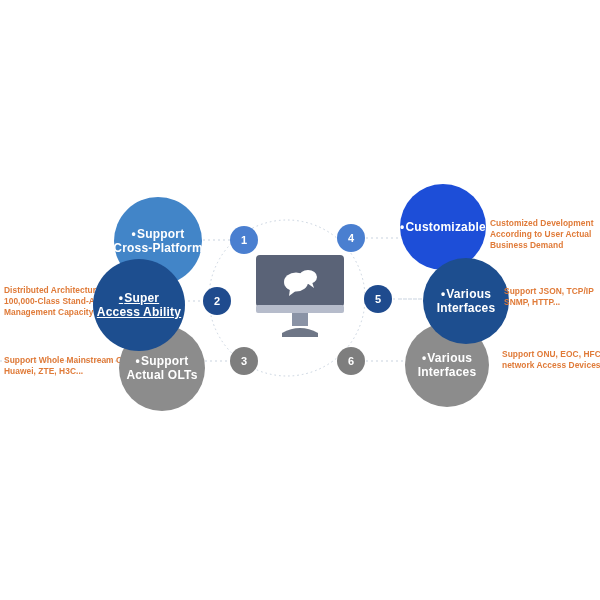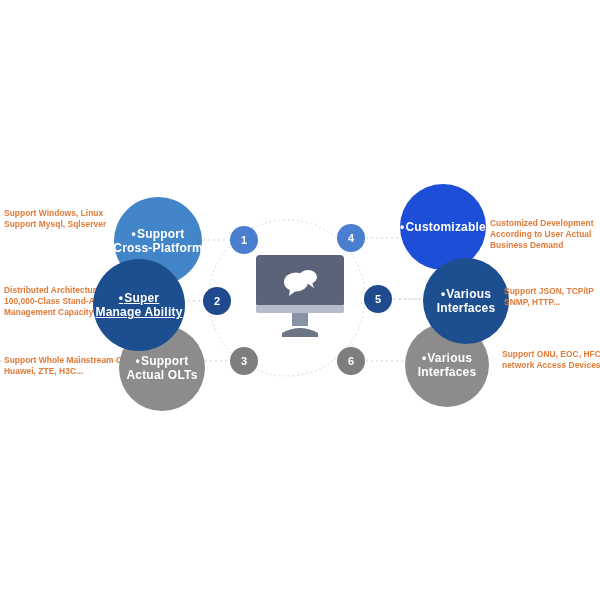--- a/index.html
+++ b/index.html
@@ -118,21 +118,21 @@
   <div class="lobe lobe-3">
     <span class="ln bullet">Support</span>
     <span class="ln">Actual OLTs</span>
   </div>
   <div class="lobe lobe-1">
     <span class="ln bullet">Support</span>
     <span class="ln">Cross-Platform</span>
   </div>
   <div class="lobe lobe-2">
     <span class="ln bullet">Super</span>
-    <span class="ln">Manage Ability</span>
+    <span class="ln">Access Ability</span>
   </div>
 
   <div class="lobe lobe-6">
     <span class="ln bullet">Various</span>
     <span class="ln">Interfaces</span>
   </div>
   <div class="lobe lobe-4">
     <span class="ln bullet">Customizable</span>
   </div>
   <div class="lobe lobe-5">
@@ -140,22 +140,20 @@
     <span class="ln">Interfaces</span>
   </div>
 
   <div class="badge badge-1">1</div>
   <div class="badge badge-2">2</div>
   <div class="badge badge-3">3</div>
   <div class="badge badge-4">4</div>
   <div class="badge badge-5">5</div>
   <div class="badge badge-6">6</div>
 
-  <div class="anno left  anno-l1">Support Windows, Linux
-Support Mysql, Sqlserver</div>
   <div class="anno left  anno-l2">Distributed Architecture
 100,000-Class Stand-Aone
 Management Capacity</div>
   <div class="anno left  anno-l3">Support Whole Mainstream OLT
 Huawei, ZTE, H3C...</div>
   <div class="anno right anno-r1">Customized Development
 According to User Actual
 Business Demand</div>
   <div class="anno right anno-r2">Support JSON, TCP/IP
 SNMP, HTTP...</div>

